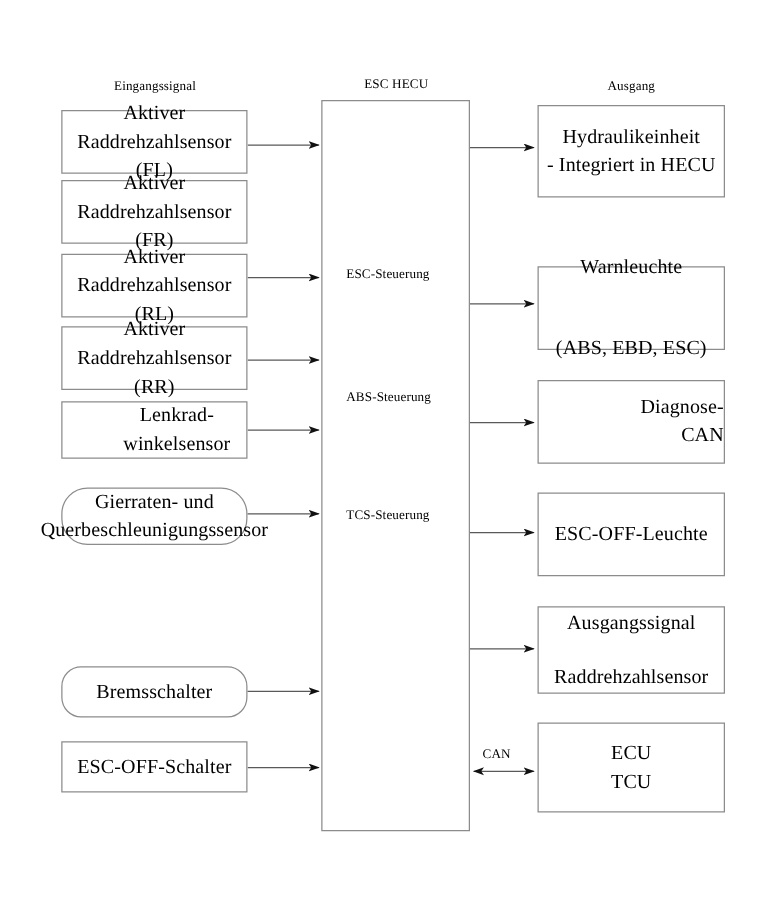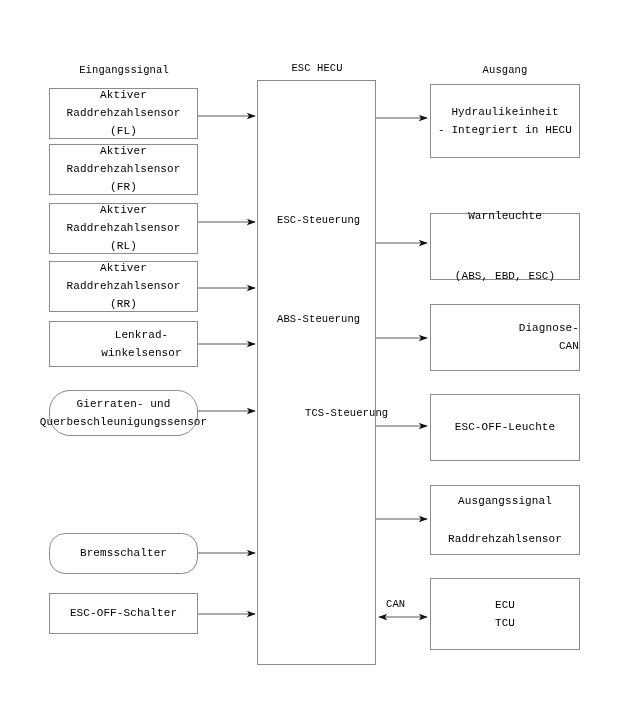--- a/index.html
+++ b/index.html
@@ -5,42 +5,42 @@
   html, body {
     margin: 0;
     padding: 0;
     background: #ffffff;
   }
   #canvas {
     position: relative;
     width: 623px;
     height: 720px;
     background: #ffffff;
-    font-family: Liberation Mono, monospace;
+    font-family: Liberation Serif, serif;
     overflow: hidden;
   }
   .col-title {
     position: absolute;
     font-size: 10.5px;
     color: #000000;
     text-align: center;
     white-space: nowrap;
     letter-spacing: 0.1px;
   }
   .node {
     position: absolute;
     box-sizing: border-box;
     border: 1px solid #8c8c8c;
     background: #ffffff;
     display: flex;
     flex-direction: column;
     align-items: center;
     justify-content: center;
     color: #000000;
-    font-size: 11px;
+    font-size: 16px;
     line-height: 1.0;
     text-align: center;
     letter-spacing: 0.1px;
   }
   .node .ln {
     display: block;
     padding: 3.5px 0;
     white-space: nowrap;
   }
   .hecu {
@@ -110,21 +110,21 @@
     </g>
 
     <g stroke="#595959" stroke-width="1" fill="none">
       <line x1="379" y1="617" x2="427" y2="617" marker-end="url(#ah)" marker-start="url(#ahl)"></line>
     </g>
   </svg>
 
   <div class="hecu" style="left:257px; top:80px; width:119px; height:585px;"></div>
   <div class="hecu-label" style="left:277px; top:214px;">ESC-Steuerung</div>
   <div class="hecu-label" style="left:277px; top:313px;">ABS-Steuerung</div>
-  <div class="hecu-label" style="left:277px; top:407px;margin-left:28px;">TCS-Steuerung</div>
+  <div class="hecu-label" style="left:277px; top:407px;">TCS-Steuerung</div>
 
   <div class="node" style="left:49px; top:88px; width:149px; height:51px;">
     <span class="ln">Aktiver</span>
     <span class="ln">Raddrehzahlsensor</span>
     <span class="ln">(FL)</span>
   </div>
 
   <div class="node" style="left:49px; top:144px; width:149px; height:51px;">
     <span class="ln">Aktiver</span>
     <span class="ln">Raddrehzahlsensor</span>

